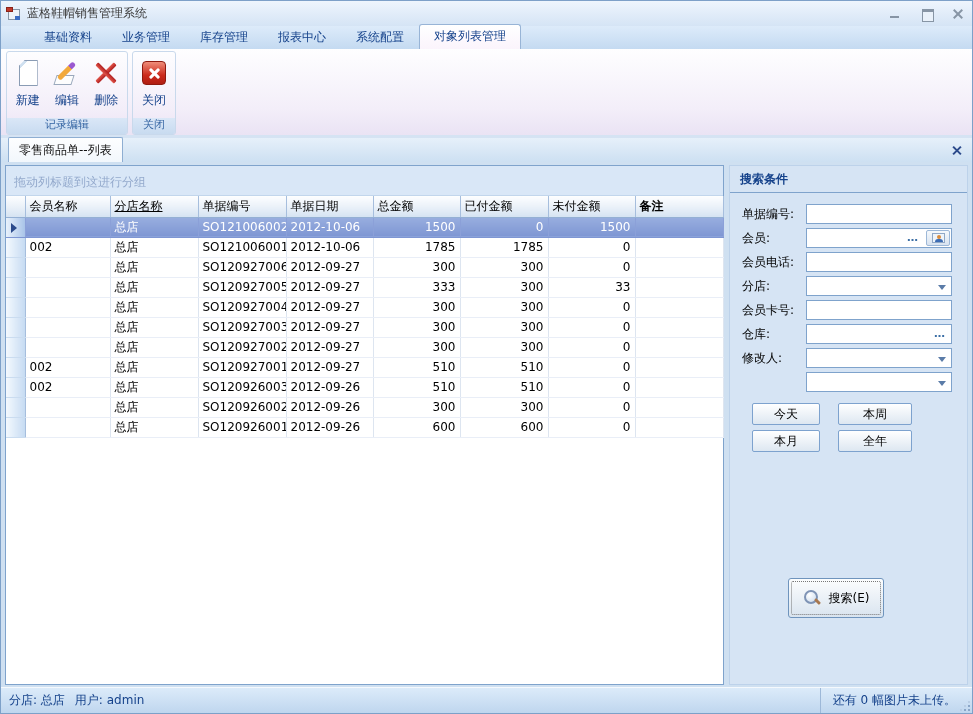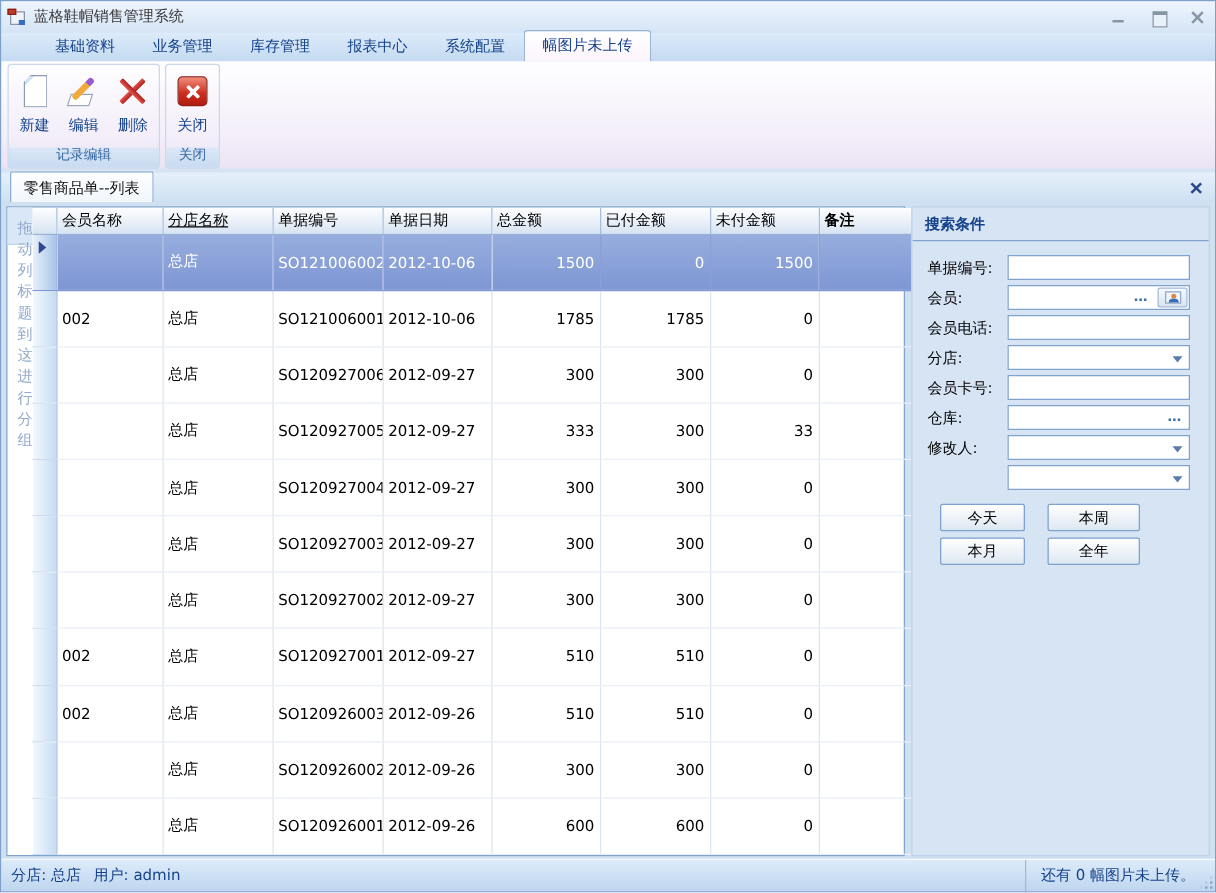--- a/index.html
+++ b/index.html
@@ -70,21 +70,21 @@
                display:flex; align-items:flex-end; padding:0 10px 0 7px; }
   .doc-tab { background:linear-gradient(#fdfeff,#f2f7fc); border:1px solid #8eaed2; border-bottom:none;
              border-radius:2px 2px 0 0; padding:4px 10px 3px; color:#111; }
   .tab-close { margin-left:auto; align-self:center; position:relative; width:11px; height:11px; cursor:default; }
   .tab-close::before,.tab-close::after { content:""; position:absolute; left:5px; top:0; width:2px; height:11px; background:#2b4a8b; }
   .tab-close::before { transform:rotate(45deg); } .tab-close::after { transform:rotate(-45deg); }
 
   
   .main { flex:1; display:flex; gap:5px; padding:3px 4px 2px; background:#cfe0f1; min-height:0; }
   .grid-panel { width:719px; flex:0 0 719px; border:1px solid #7fa3cc; background:#fff;
-                display:flex; flex-direction:row; }
+                display:flex; flex-direction:column; }
   .group-hint { height:30px; background:#d9e7f7; color:#93a9cc; padding:8px 0 0 8px;
                 border-bottom:1px solid #c2d6ec; }
   table { border-collapse:collapse; table-layout:fixed; width:717px; }
   th { height:21px; font-weight:normal; text-align:left; padding:0 4px;
        background:linear-gradient(#fdfeff,#e9f0f8 55%,#d5e3f2);
        border-right:1px solid #a6bedd; border-bottom:1px solid #94b0d4; overflow:hidden; white-space:nowrap; }
   td { height:20px; padding:0 4px; border-right:1px solid #dde5f0; border-bottom:1px solid #e9eef7;
        overflow:hidden; white-space:nowrap; }
   td.num { text-align:right; }
   td.ind { background:linear-gradient(90deg,#f4f9fe,#c6dbf2); border-right:1px solid #a6bedd;
@@ -159,21 +159,21 @@
       <span class="xbars"></span>
     </div>
   </div>
 
   <div class="ribbon-tabs">
     <span class="rtab">基础资料</span>
     <span class="rtab">业务管理</span>
     <span class="rtab">库存管理</span>
     <span class="rtab">报表中心</span>
     <span class="rtab">系统配置</span>
-    <span class="rtab active">幅图片未上传</span>
+    <span class="rtab active">对象列表管理</span>
   </div>
 
   <div class="ribbon-body">
     <div class="rgroup" style="width:122px;">
       <div class="btns">
         <div class="rbtn">
           <span class="ic ic-new"></span>
           <span>新建</span>
         </div>
         <div class="rbtn">
@@ -412,20 +412,25 @@
         </div>
       </div>
 
       <div class="quick">
         <div class="qbtn">今天</div>
         <div class="qbtn">本周</div>
         <div class="qbtn">本月</div>
         <div class="qbtn">全年</div>
       </div>
 
+      <div class="search-btn">
+        <span class="focus"></span>
+        <span class="mag"></span>
+        <span>搜索(E)</span>
+      </div>
     </div>
   </div>
 
   <div class="statusbar">
     <div class="left">
       <span>分店: 总店</span>
       <span>用户: admin</span>
     </div>
     <div class="sb-right">
       <span>还有 0 幅图片未上传。</span>

